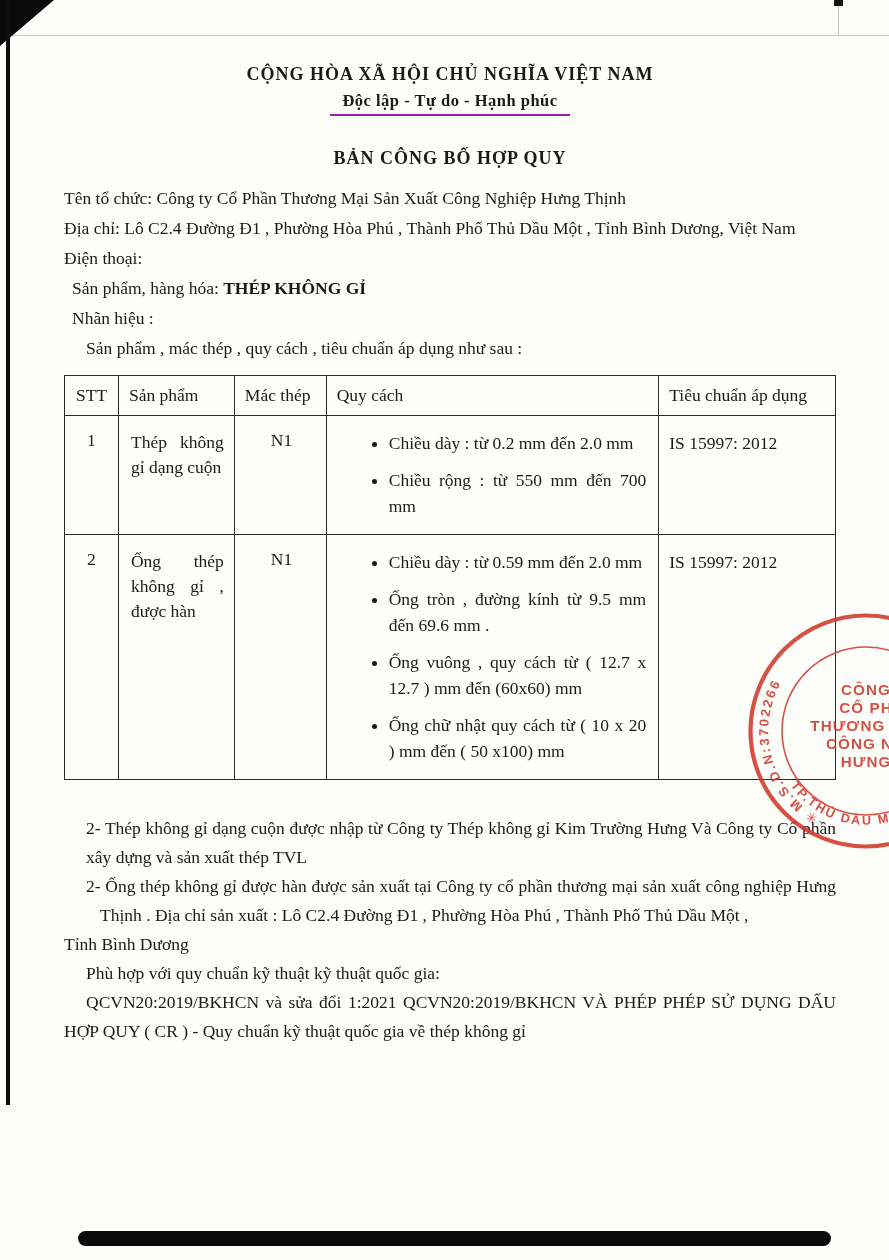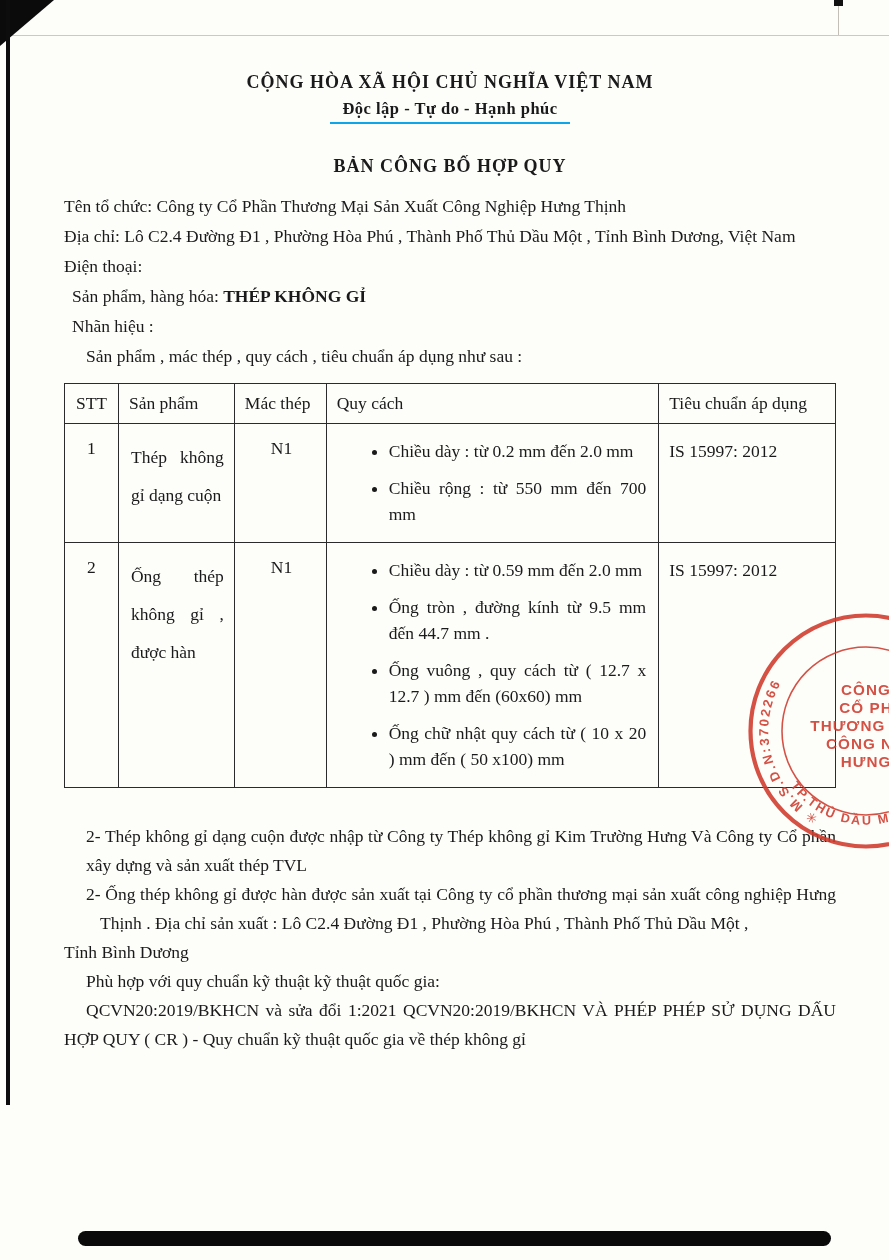--- a/index.html
+++ b/index.html
@@ -3,41 +3,41 @@
 <meta charset="utf-8">
 <style>
   * { margin:0; padding:0; box-sizing:border-box; }
   html,body { background:#ffffff; }
   .page {
     position:relative; width:889px; height:1260px;
     background:#fdfdfa; overflow:hidden;
     font-family:"Liberation Serif","DejaVu Serif",serif;
     color:#1a1a1a;
   }
-  .content { position:absolute; left:64px; top:72px; width:772px; }
+  .content { position:absolute; left:64px; top:64px; width:772px; }
 
   .nat-title { text-align:center; font-weight:bold; font-size:18px; letter-spacing:1px; }
   .motto-wrap { text-align:center; margin-top:6px; }
   .motto { display:inline-block; font-weight:bold; font-size:16.5px; letter-spacing:0.5px;
-           border-bottom:2px solid #0ea5e9; padding:0 12px 3px 12px;text-align:right; }
+           border-bottom:2px solid #a21caf; padding:0 12px 3px 12px;text-align:right; }
   .doc-title { text-align:center; font-weight:bold; font-size:18px; letter-spacing:1px; margin-top:32px; }
   .doc-number { text-align:center; font-size:17.5px; margin-top:12px; }
 
   .info { margin-top:14px; font-size:17.5px; line-height:30px; }
   .info p { margin:0; }
   .indent-sm { padding-left:8px; }
   .indent-md { padding-left:22px; }
   .bold { font-weight:bold; }
 
   table.spec { width:100%; border-collapse:collapse; margin-top:12px; font-size:17.5px; }
   table.spec th, table.spec td { border:1px solid #2b2b2b; font-weight:normal; vertical-align:top; }
   table.spec th { height:40px; vertical-align:middle; text-align:left; padding:4px 10px; }
   table.spec th.center { text-align:center; padding:4px 2px;margin-left:12px; }
   td.c-stt { text-align:center; padding-top:14px; }
-  td.c-sp  { padding:14px 10px 12px 12px; text-align:justify; line-height:38px; }
+  td.c-sp  { padding:14px 10px 12px 12px; text-align:justify; line-height:25px; }
   td.c-mt  { padding:14px 0 0 36px; }
   td.c-qc  { padding:0 12px 4px 0; }
   td.c-qc ul { margin:14px 0 0 0; padding-left:62px; }
   td.c-qc li { margin-bottom:11px; line-height:26px; text-align:justify; }
   td.c-tc  { padding:14px 8px 0 10px; line-height:26px; }
 
   .notes { margin-top:34px; font-size:17.5px; line-height:29px; }
   .notes p { margin:0; }
   .note-1 { padding-left:22px; text-align:justify; }
   .note-2 { padding-left:36px; text-indent:-14px; text-align:justify; margin-top:2px; }
@@ -122,21 +122,21 @@
     <td class="c-tc">IS 15997: 2012</td>
   </tr>
 
   <tr>
     <td class="c-stt">2</td>
     <td class="c-sp">Ống thép không gỉ , được hàn</td>
     <td class="c-mt">N1</td>
     <td class="c-qc">
               <ul>
                 <li>Chiều dày : từ 0.59 mm đến 2.0 mm</li>
-                <li>Ống tròn , đường kính từ 9.5 mm đến 44.7 mm .</li>
+                <li>Ống tròn , đường kính từ 9.5 mm đến 69.6 mm .</li>
                 <li>Ống vuông , quy cách từ ( 12.7 x 12.7 ) mm đến (60x60) mm</li>
                 <li>Ống chữ nhật quy cách từ ( 10 x 20 ) mm đến ( 50 x100) mm</li>
               </ul>
             </td>
     <td class="c-tc">IS 15997: 2012</td>
   </tr>
 </tbody>
     </table>
 
     <div class="notes">

